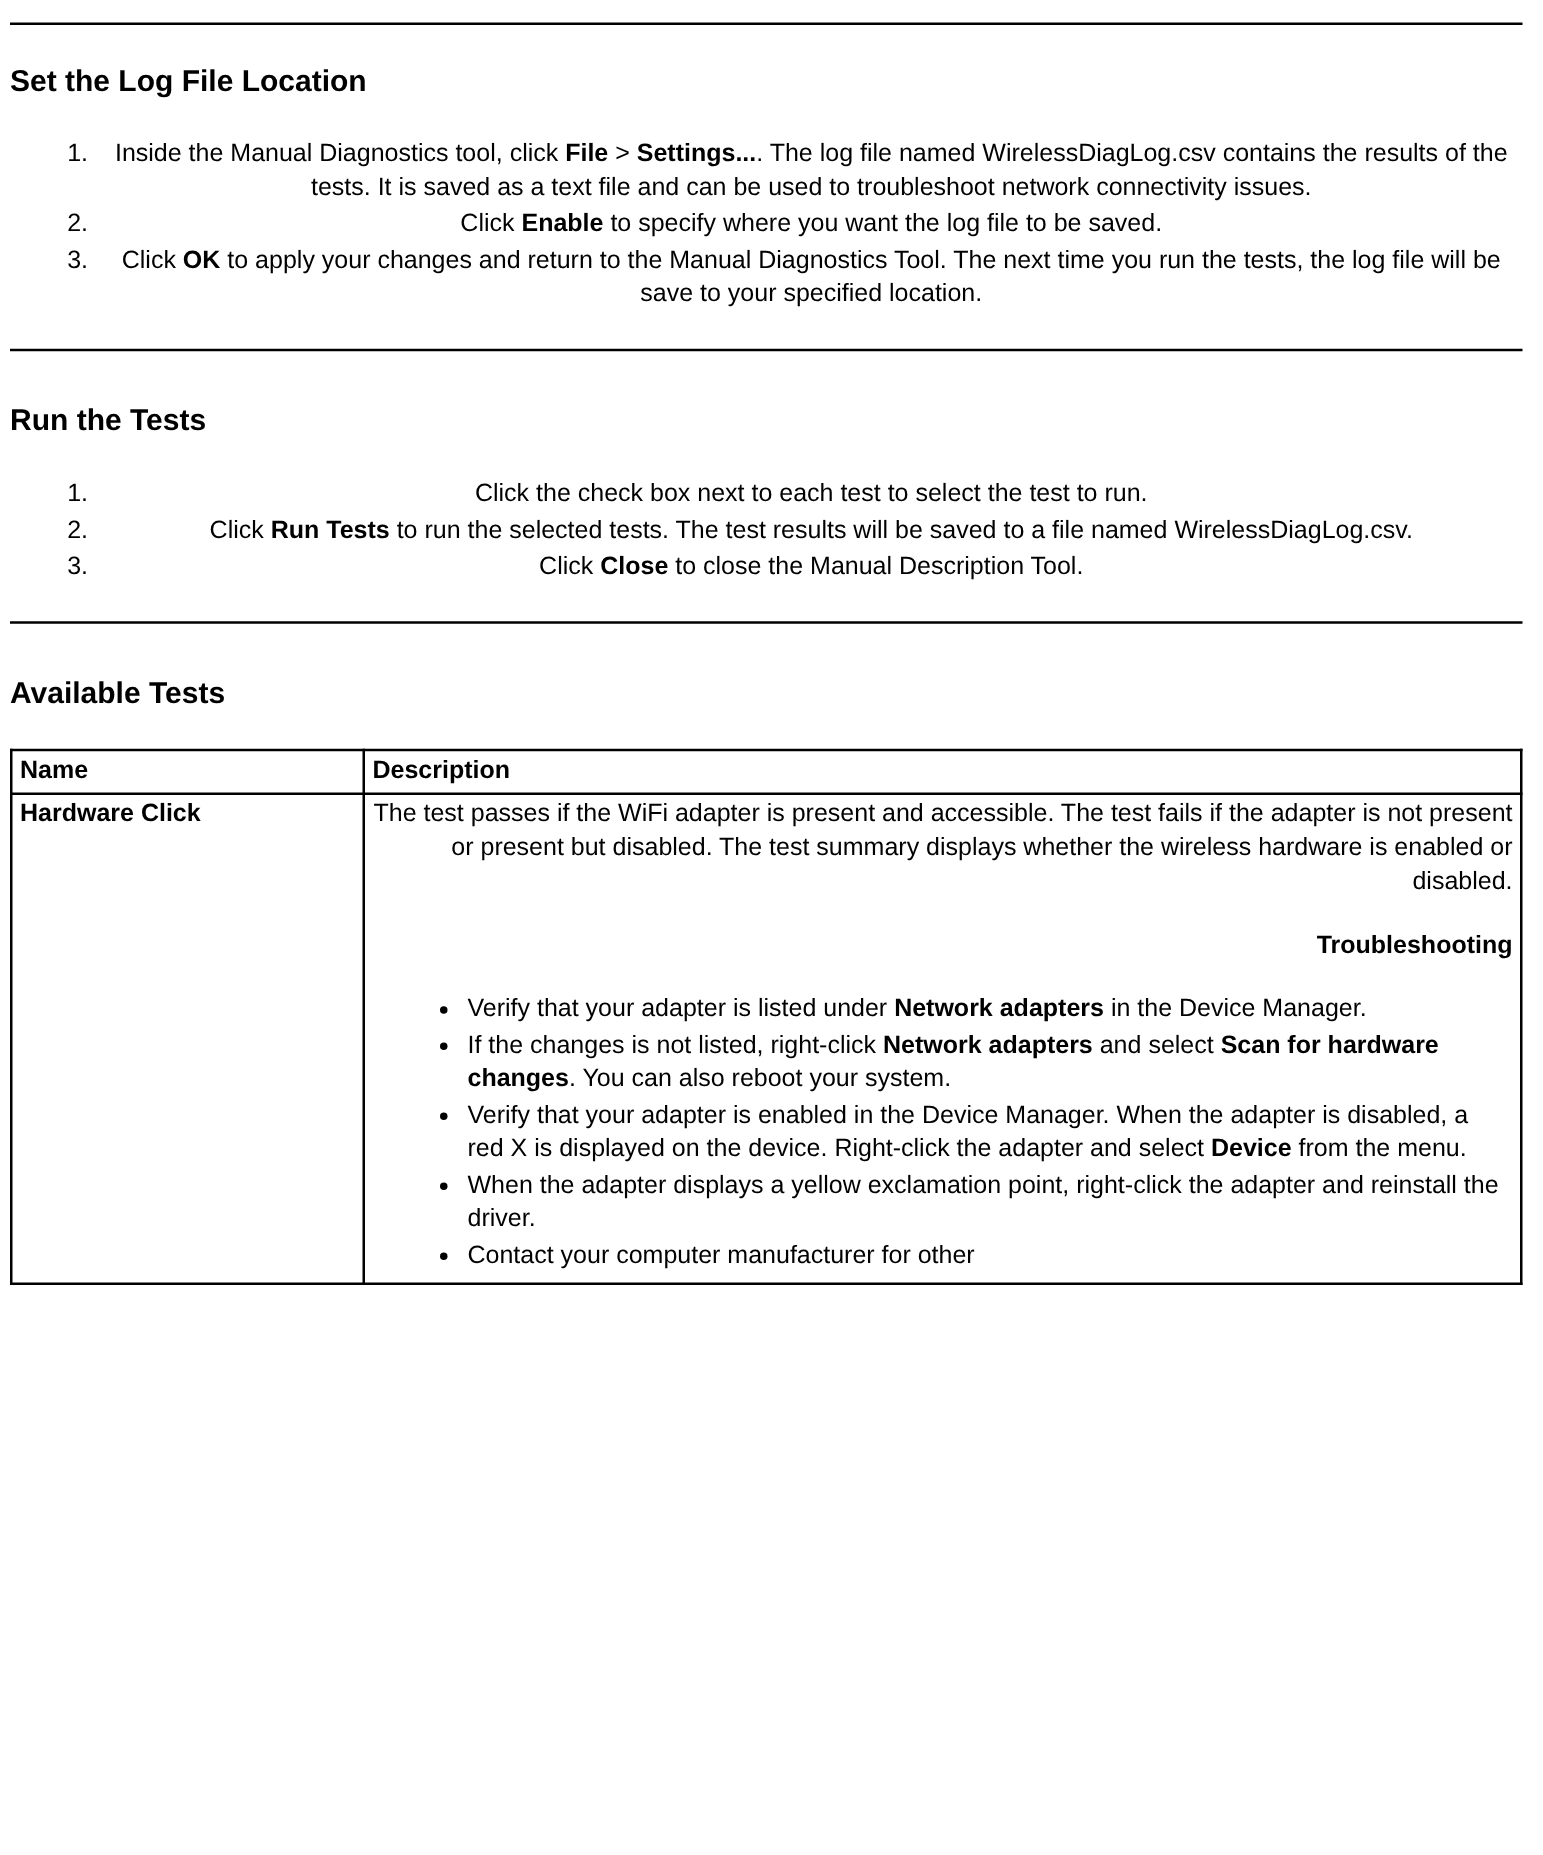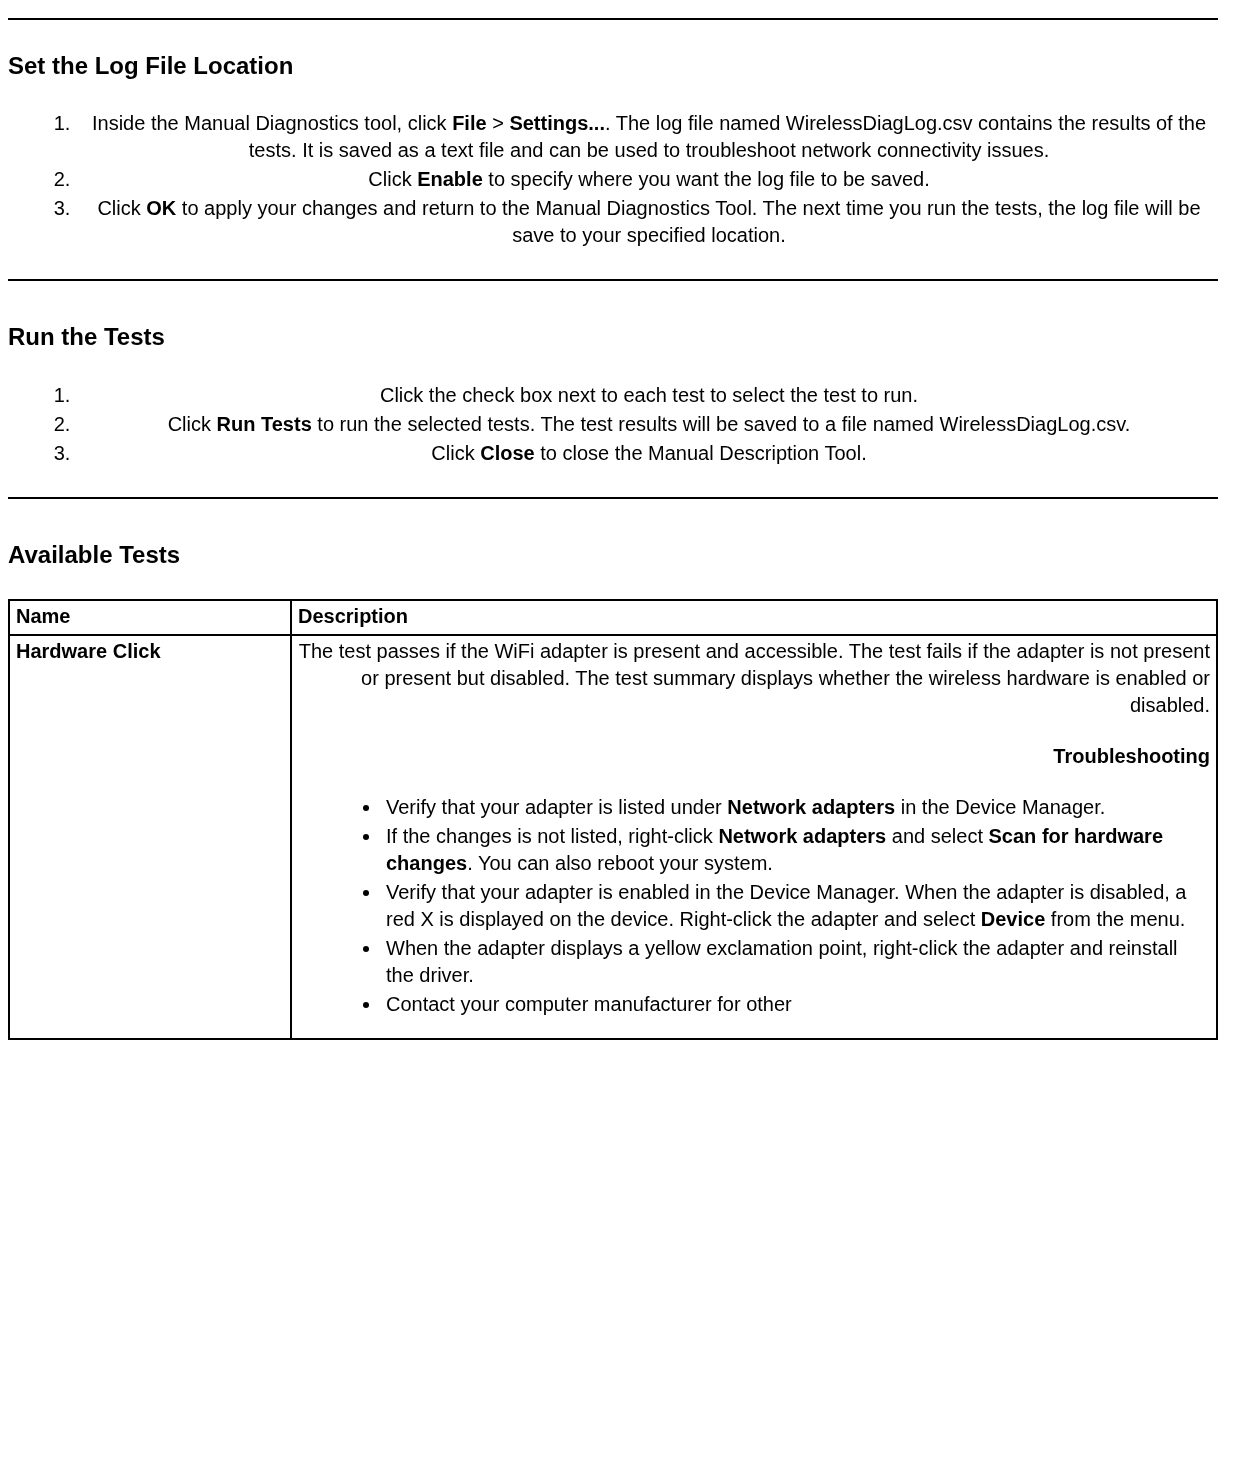--- a/index.html
+++ b/index.html
@@ -56,21 +56,21 @@
   td.desc-col p {
     margin: 0 0 24px 0;
     text-align: right;
   }
   td.desc-col .ts-title {
     font-weight: bold;
     margin: 0 0 24px 1px;
   }
   td.desc-col ul {
     list-style-type: disc;
-    margin: 16px;
+    margin: 4px;
     padding-left: 68px;
   }
   td.desc-col ul li {
     padding-left: 4px;
     margin-bottom: 2px;
   }
   b { font-weight: bold; }
 </style>
 </head>
 <body>

